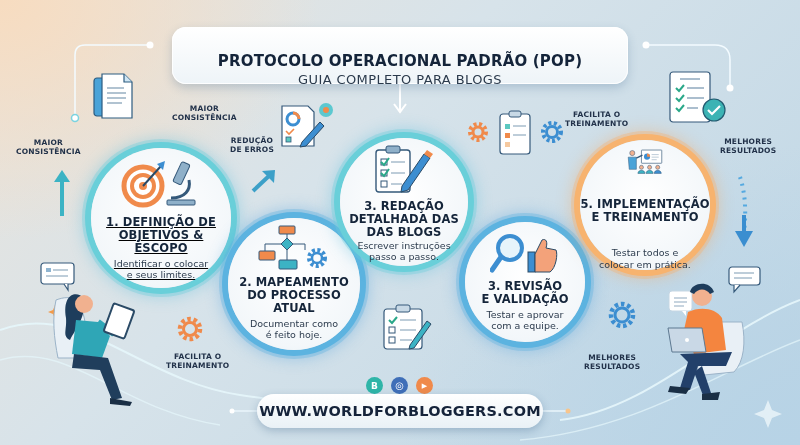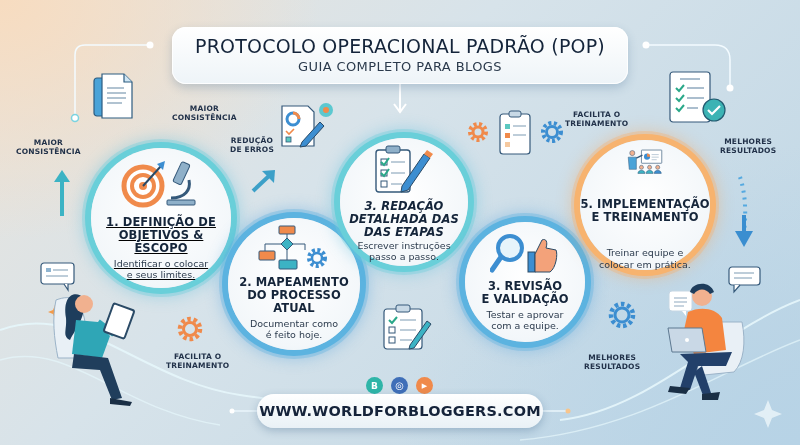--- a/index.html
+++ b/index.html
@@ -17,23 +17,23 @@
 
   
   .title-box {
     left: 172px; top: 27px; width: 456px; height: 57px;
     background: linear-gradient(#ffffff, #eef4f8);
     border-radius: 14px;
     box-shadow: 0 4px 10px rgba(60,100,140,0.25), inset 0 0 0 1px rgba(255,255,255,0.9);
     text-align: center;
   }
   .title-main {
-    margin-top: 8px;
-    font-family: "DejaVu Sans", sans-serif; font-weight: normal;
-    font-size: 19px; color: #14243a; letter-spacing: 0.2px;
+    margin-top: 25px;
+    font-family: "DejaVu Sans", sans-serif; font-weight: bold;
+    font-size: 15px; color: #14243a; letter-spacing: 0.2px;
   }
   .title-sub {
     margin-top: 2px;
     font-size: 13px; color: #2b3a4c; letter-spacing: 0.4px;
   }
 
   
   .step {
     border-radius: 50%;
     background: radial-gradient(circle at 50% 45%, #ffffff 0%, #f3f7fa 70%, #e4edf3 100%);
@@ -289,24 +289,24 @@
     <path d="M9 18 l3 3 l5 -7" stroke="#2aa889" stroke-width="2" fill="none"></path>
     <line x1="19" y1="18" x2="33" y2="18" stroke="#7d9bb3"></line>
     <rect x="9" y="26" width="6" height="6" fill="none" stroke="#35597a"></rect>
     <path d="M9 29 l3 3 l5 -7" stroke="#2aa889" stroke-width="2" fill="none"></path>
     <line x1="19" y1="29" x2="33" y2="29" stroke="#7d9bb3"></line>
     <rect x="9" y="37" width="6" height="6" fill="none" stroke="#35597a"></rect>
     <line x1="19" y1="40" x2="30" y2="40" stroke="#7d9bb3"></line>
     <path d="M30 42 L52 10 L58 14 L36 46 L29 48z" fill="#3c8ed1" stroke="#2a4a66" stroke-width="1"></path>
     <path d="M52 10 L55 6 L61 10 L58 14z" fill="#f08a4b"></path>
   </svg>
-  <div class="step-title" style="margin-top:6px;font-style:italic;">
+  <div class="step-title" style="margin-top:6px;">
     <div>3. REDAÇÃO</div>
     <div>DETALHADA DAS</div>
-    <div>DAS ETAPAS</div>
+    <div>DAS BLOGS</div>
   </div>
   <div class="step-desc" style="margin-top:1px;">
     <div>Escrever instruções</div>
     <div>passo a passo.</div>
   </div>
 </div>
 
 <div class="abs step ring-blue" style="left:465px;top:222px;width:120px;height:120px;">
   <svg style="margin-top:10px" width="70" height="44" viewBox="0 0 70 44">
     <circle cx="20" cy="16" r="12" fill="#e6f4fb" stroke="#3c8ed1" stroke-width="4"></circle>
@@ -340,21 +340,21 @@
     <circle cx="48" cy="38" r="4" fill="#f1b18f" stroke="#35597a"></circle>
     <path d="M41 50 C 41 42, 55 42, 55 50z" fill="#3cb3c4" stroke="#35597a"></path>
     <circle cx="64" cy="38" r="4" fill="#f1b18f" stroke="#35597a"></circle>
     <path d="M57 50 C 57 42, 71 42, 71 50z" fill="#3c8ed1" stroke="#35597a"></path>
   </svg>
   <div class="step-title" style="margin-top:2px;">
     <div>5. IMPLEMENTAÇÃO</div>
     <div>E TREINAMENTO</div>
   </div>
   <div class="step-desc">
-    <div>Treinar equipe e</div>
+    <div>Testar todos e</div>
     <div>colocar em prática.</div>
   </div>
 </div>
 
 <div class="abs side-label" style="left:16px;top:138px;">
   <div>MAIOR</div>
   <div>CONSISTÊNCIA</div>
 </div>
 <div class="abs side-label" style="left:172px;top:104px;">
   <div>MAIOR</div>

